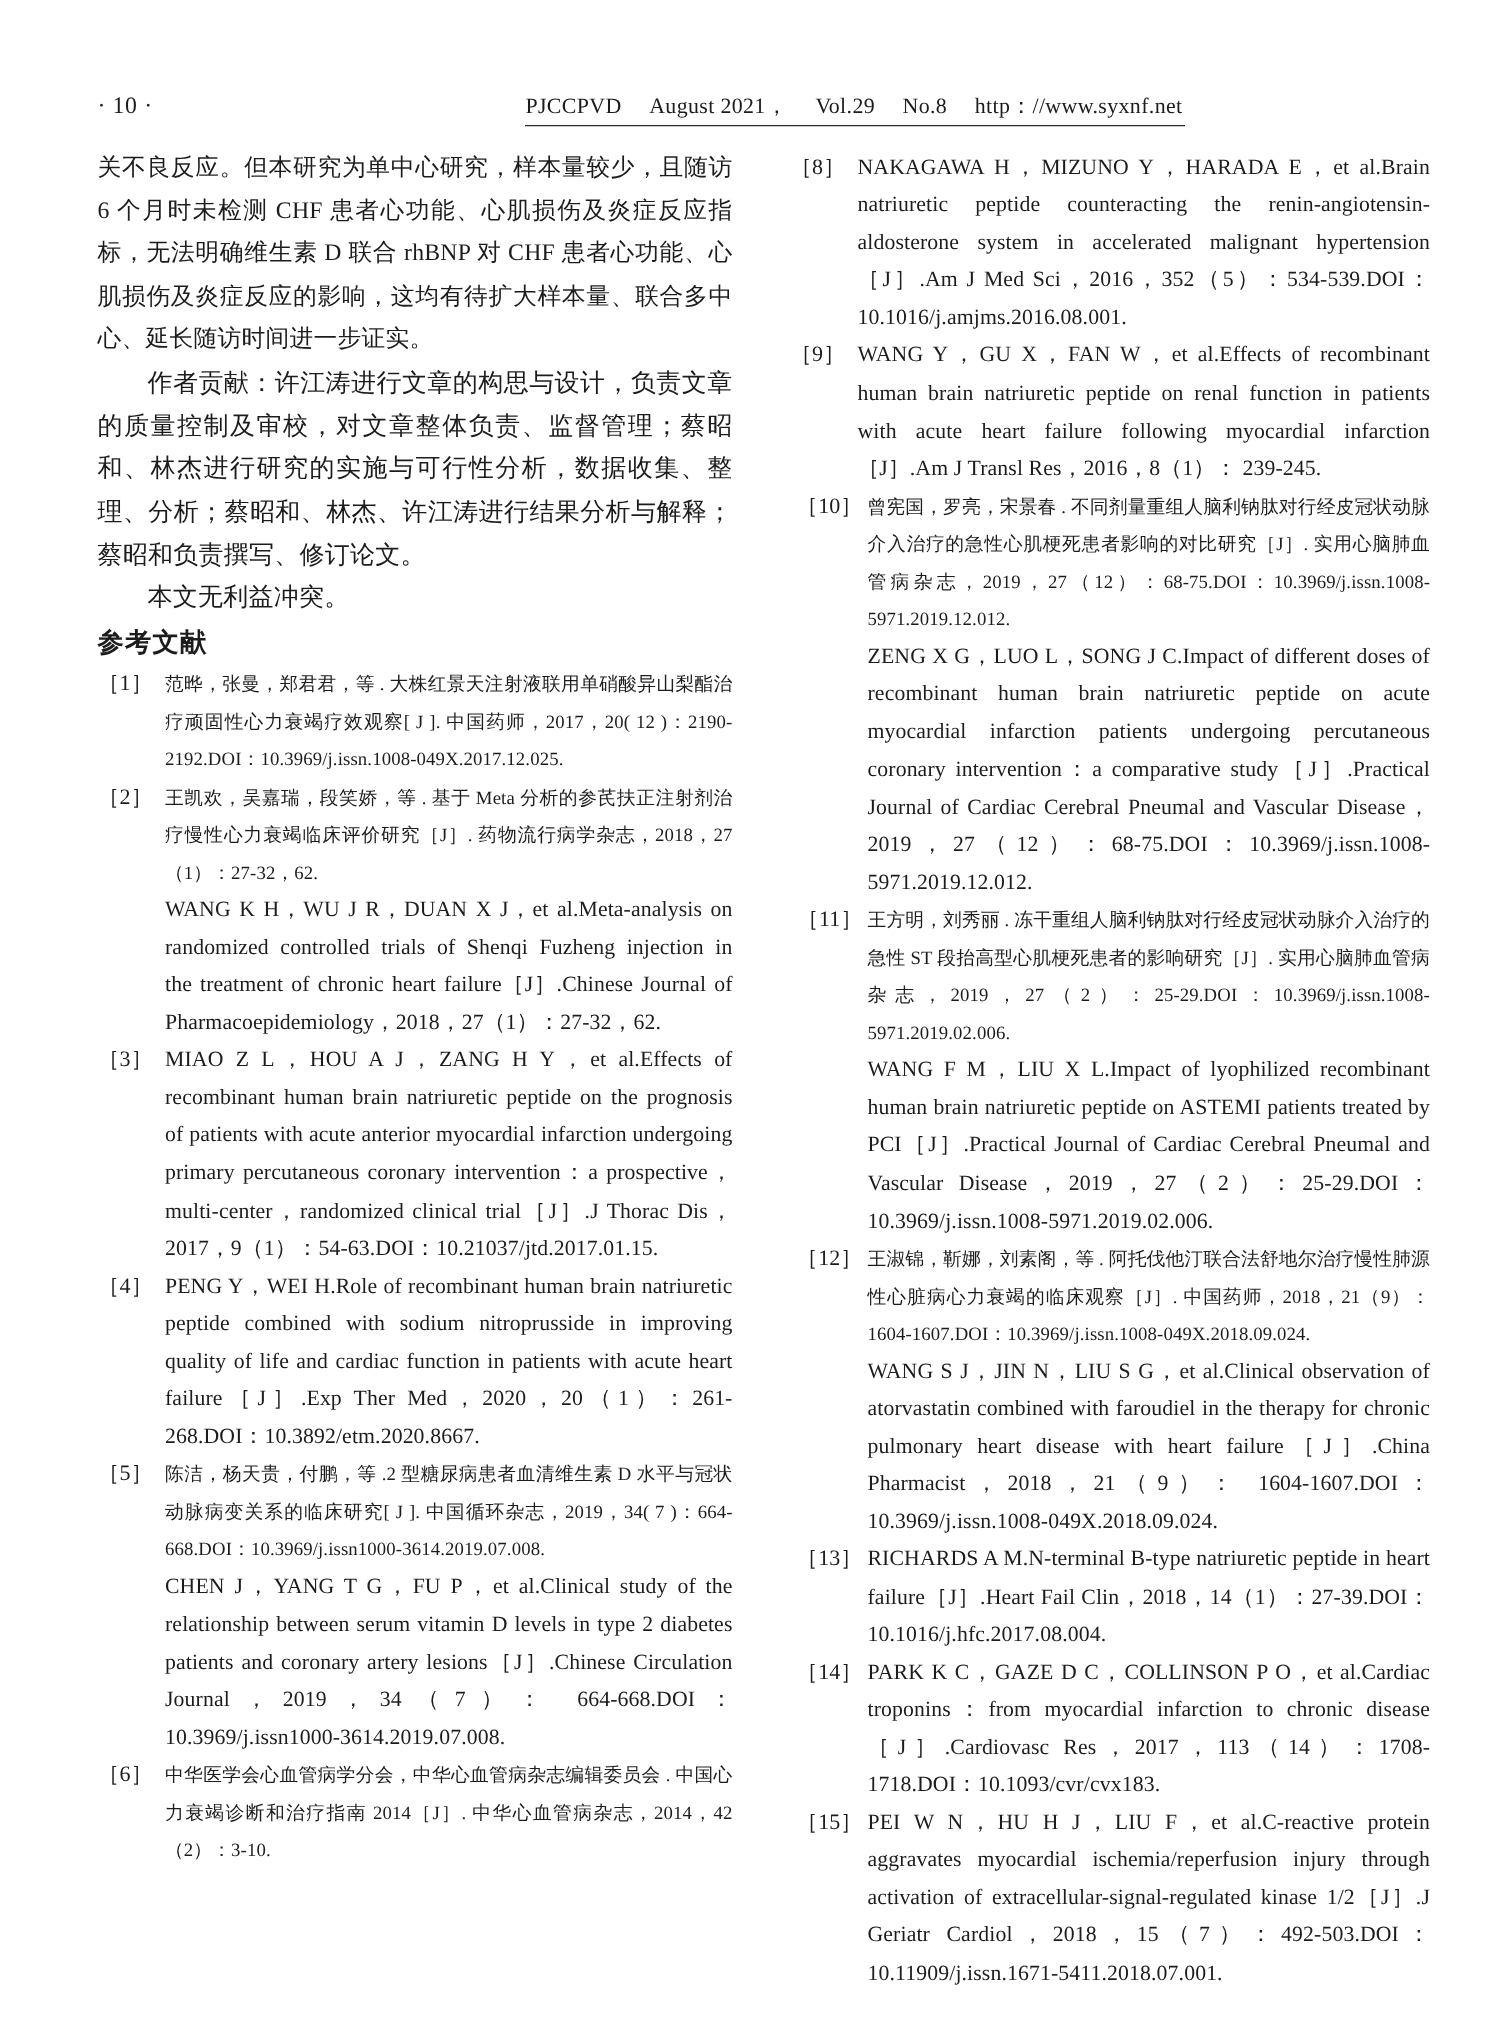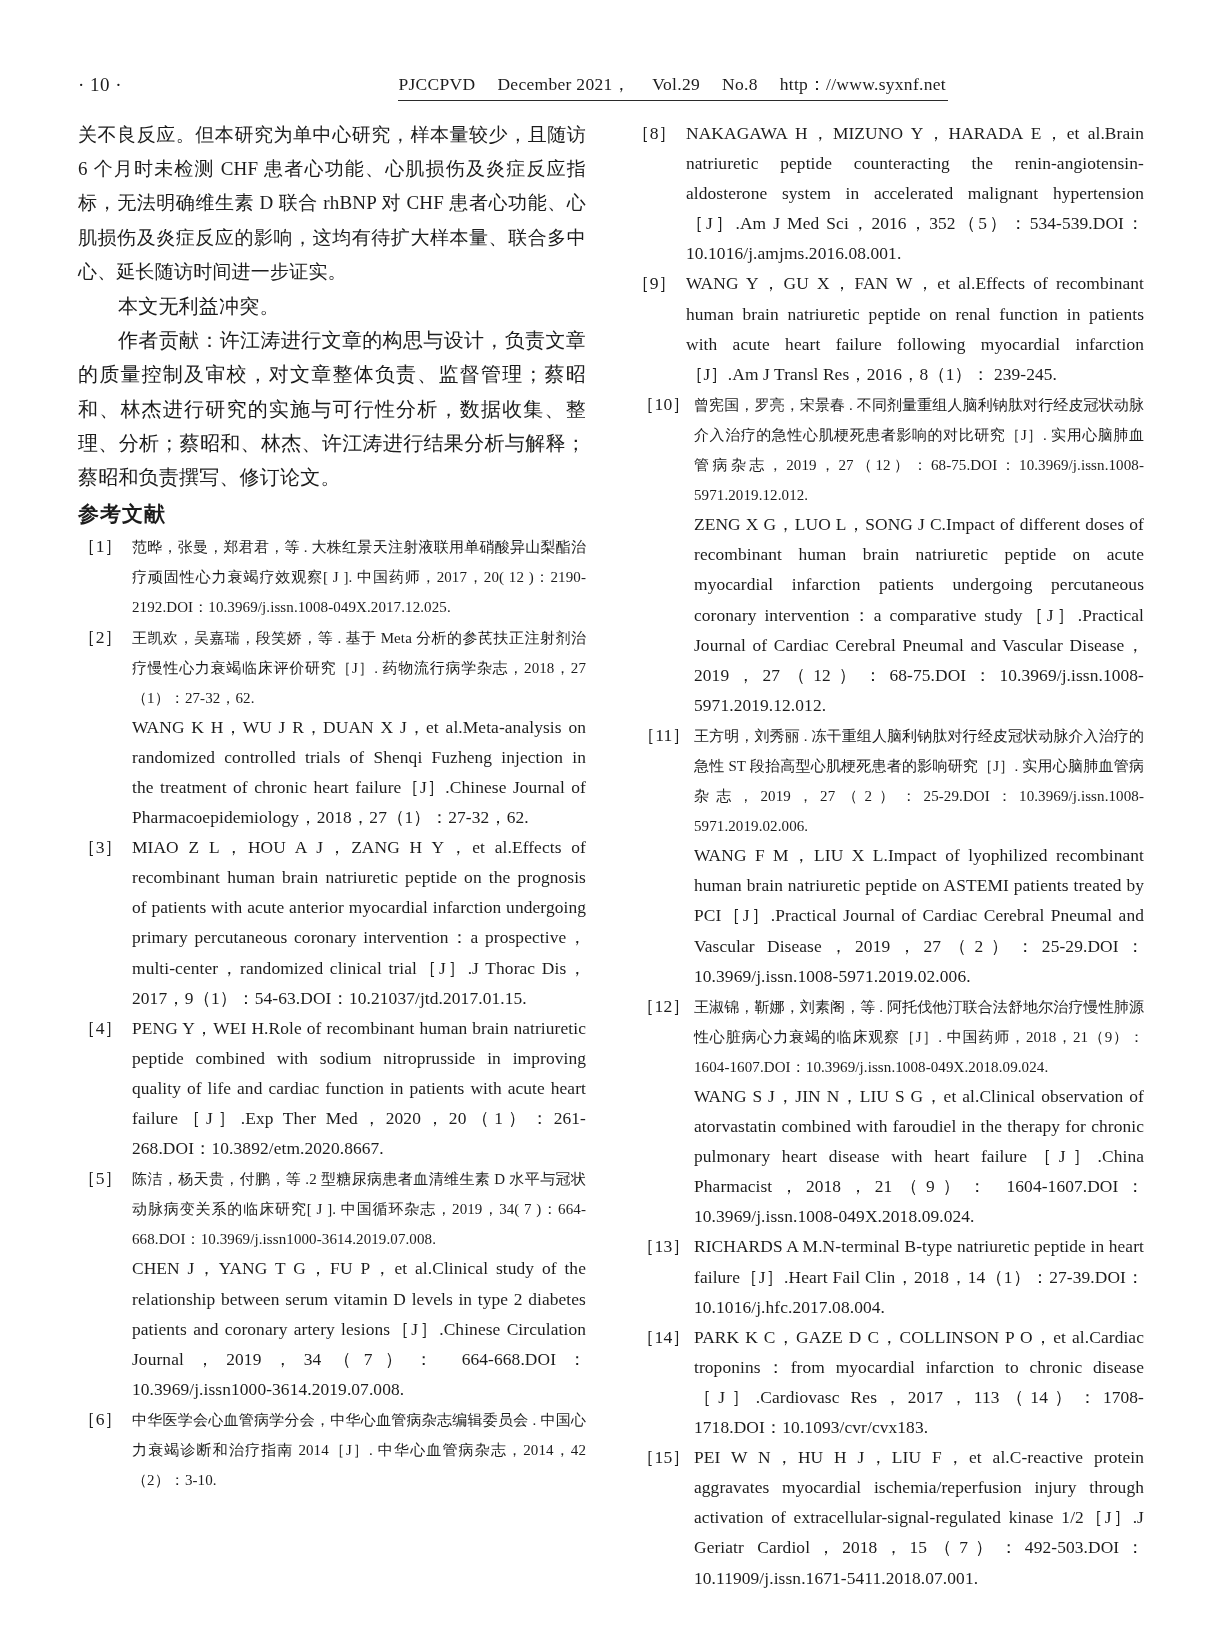--- a/index.html
+++ b/index.html
@@ -133,31 +133,31 @@
   .ref-en.spread { word-spacing: 1.5px; }
 </style>
 </head>
 <body>
 
 <div class="page">
 
   <div class="running-head">
     <div class="folio">· 10 ·</div>
     <div class="head-right">
-      <span>PJCCPVD</span><span>December 2021，</span><span>Vol.29</span><span>No.8</span><span>http：//www.syxnf.net</span>
+      <span>PJCCPVD</span><span>August 2021，</span><span>Vol.29</span><span>No.8</span><span>http：//www.syxnf.net</span>
     </div>
   </div>
 
   <div class="columns">
 
     <div class="col col-left">
 
       <p class="para">关不良反应。但本研究为单中心研究，样本量较少，且随访 6 个月时未检测 CHF 患者心功能、心肌损伤及炎症反应指标，无法明确维生素 D 联合 rhBNP 对 CHF 患者心功能、心肌损伤及炎症反应的影响，这均有待扩大样本量、联合多中心、延长随访时间进一步证实。</p>
+      <p class="para indent contrib">作者贡献：许江涛进行文章的构思与设计，负责文章的质量控制及审校，对文章整体负责、监督管理；蔡昭和、林杰进行研究的实施与可行性分析，数据收集、整理、分析；蔡昭和、林杰、许江涛进行结果分析与解释；蔡昭和负责撰写、修订论文。</p>
       <p class="para indent contrib">本文无利益冲突。</p>
-      <p class="para indent contrib">作者贡献：许江涛进行文章的构思与设计，负责文章的质量控制及审校，对文章整体负责、监督管理；蔡昭和、林杰进行研究的实施与可行性分析，数据收集、整理、分析；蔡昭和、林杰、许江涛进行结果分析与解释；蔡昭和负责撰写、修订论文。</p>
 
       <div class="ref-heading">参考文献</div>
 
       <div class="ref-list">
 
         <p class="ref-item">
           <span class="num">［1］</span>
           <span class="ref-cn">范晔，张曼，郑君君，等 . 大株红景天注射液联用单硝酸异山梨酯治疗顽固性心力衰竭疗效观察[ J ]. 中国药师，2017，20( 12 )：2190-2192.DOI：10.3969/j.issn.1008-049X.2017.12.025.</span>
         </p>
 

